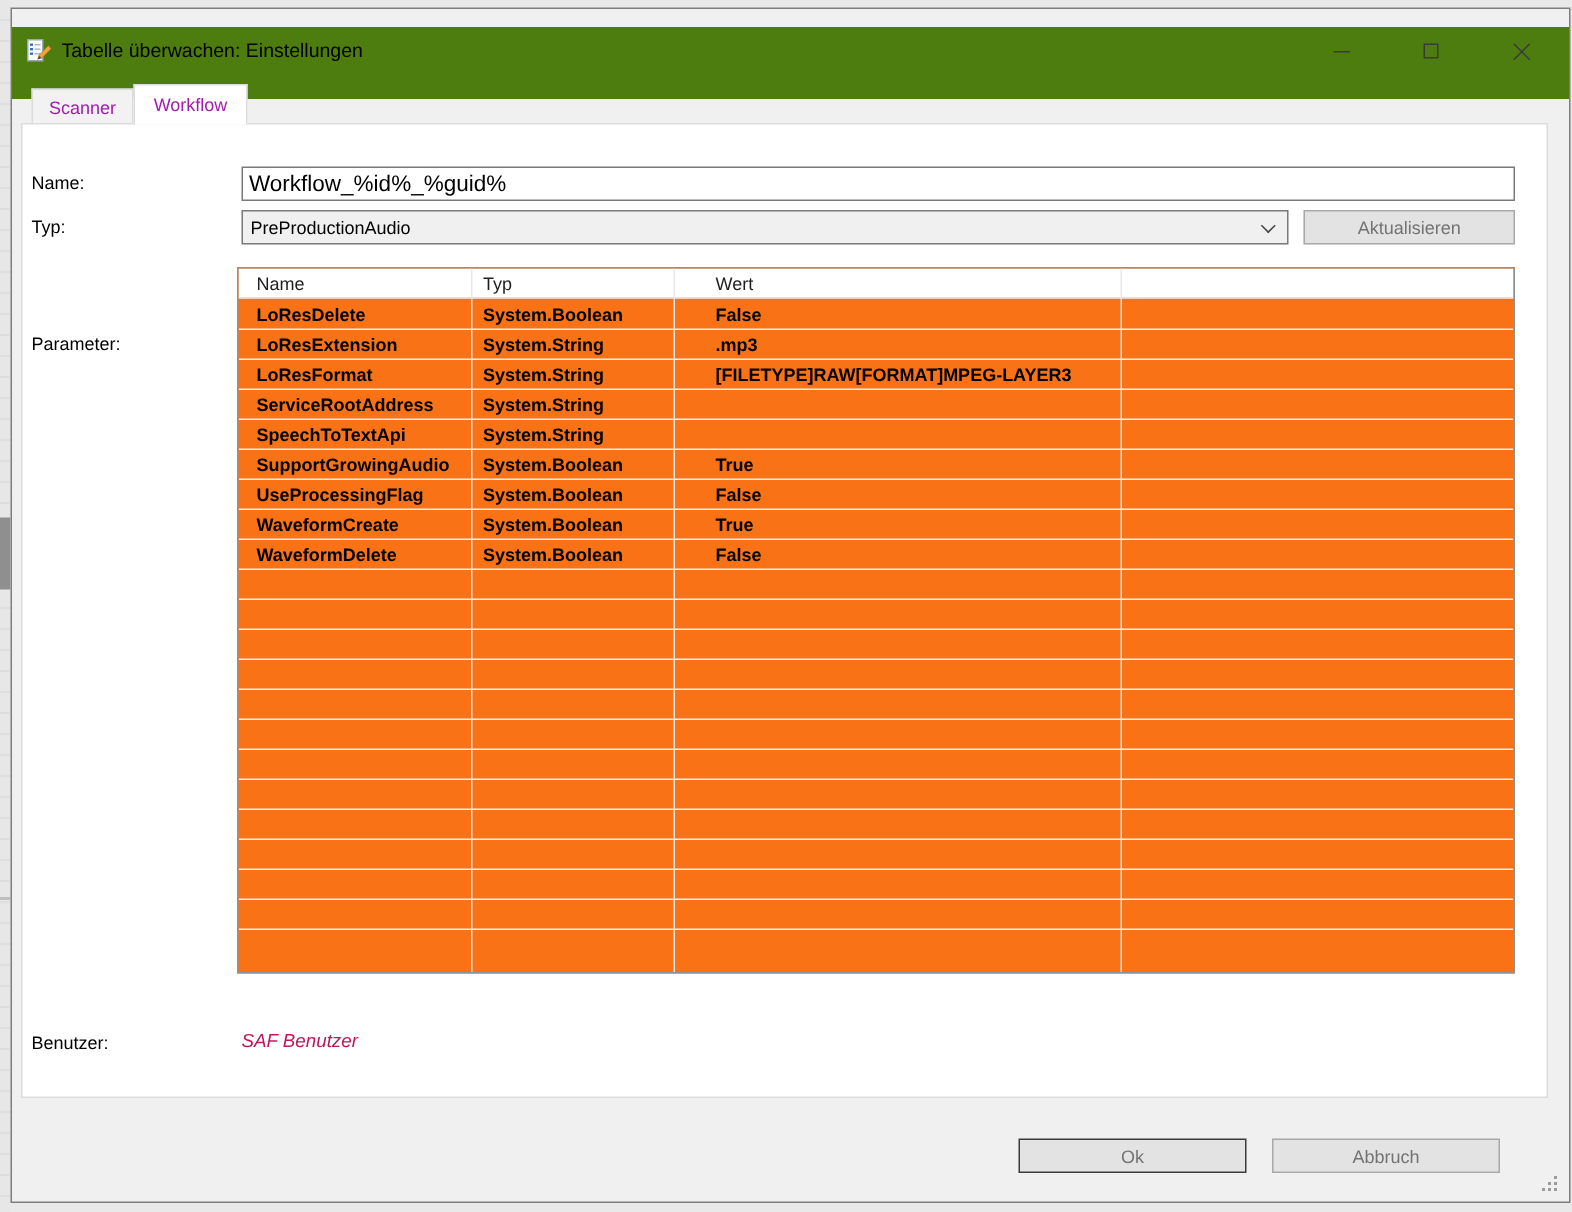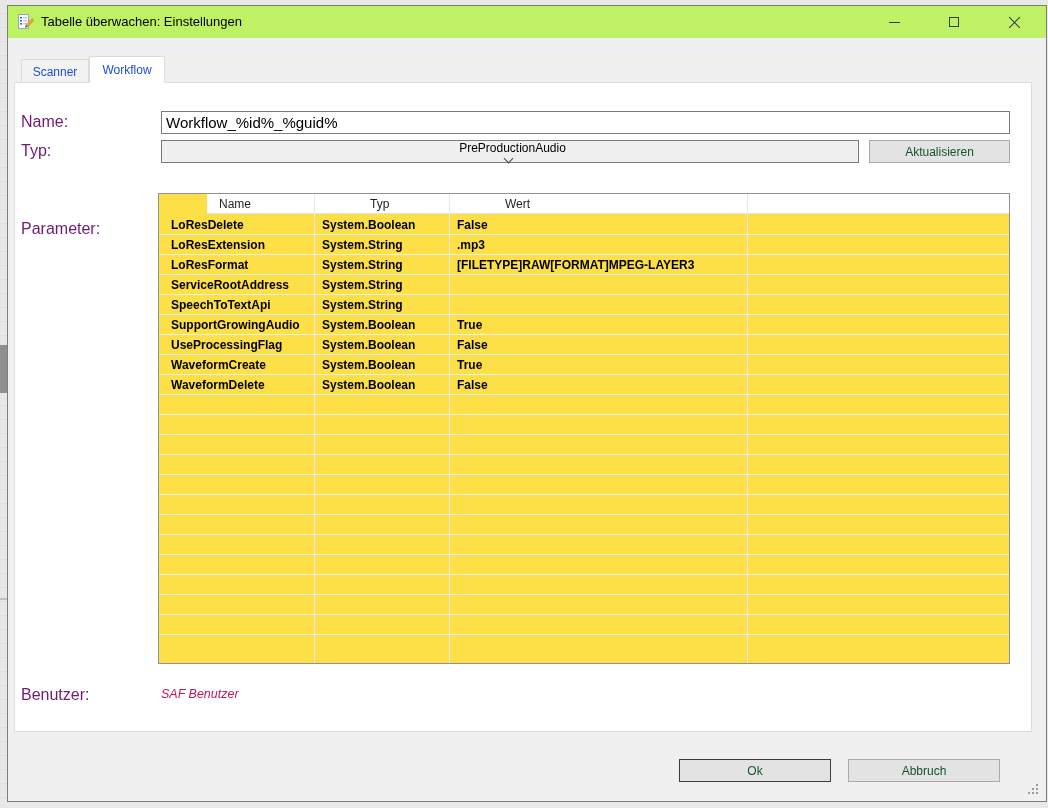--- a/index.html
+++ b/index.html
@@ -8,67 +8,67 @@
 
   
   .backdrop-left { position:absolute; left:0; top:0; width:7px; height:808px;
     background:repeating-linear-gradient(180deg,#e7e7e7 0 13px,#dedede 13px 14px); }
   .backdrop-block { position:absolute; left:0; top:345px; width:7px; height:48px; background:#8f8f8f; }
   .backdrop-line { position:absolute; left:0; top:598px; width:7px; height:2px; background:#bfbfbf; }
 
   .dialog { position:absolute; left:7px; top:5px; width:1040px; height:797px;
     background:#f0f0f0; border:1px solid #7d7d7d; }
 
-  .titlebar { position:absolute; left:0; top:0; right:0; height:32px; background:#bef264; }
+  .titlebar { position:absolute; left:0; top:12px; right:0; height:48px; background:#4d7c0f; }
   .app-icon { position:absolute; left:8px; top:7px; width:18px; height:18px; }
   .title { position:absolute; left:33px; top:0; height:32px; line-height:32px; font-size:13px; color:#000; }
   .controls { position:absolute; right:2px; top:0; height:32px; display:flex; }
   .ctrl { width:60px; height:32px; display:flex; align-items:center; justify-content:center; }
   .glyph-min { width:11px; height:1px; background:#3a3a3a; }
   .glyph-max { width:10px; height:10px; border:1px solid #3a3a3a; }
   .glyph-close { position:relative; width:13px; height:13px; }
   .glyph-close::before, .glyph-close::after { content:""; position:absolute; left:6px; top:-1px;
     width:1px; height:15px; background:#3a3a3a; }
   .glyph-close::before { transform:rotate(45deg); }
   .glyph-close::after { transform:rotate(-45deg); }
 
-  .tab { position:absolute; font-size:12px; color:#1d4ed8; display:flex; align-items:center;
+  .tab { position:absolute; font-size:12px; color:#a21caf; display:flex; align-items:center;
     justify-content:center; border:1px solid #dcdcdc; border-bottom:none; }
   .tab-scanner { left:13px; top:53px; width:68px; height:24px; background:#f2f2f2; z-index:1; }
   .tab-workflow { left:81px; top:50px; width:76px; height:27px; background:#ffffff; z-index:3; }
   .tabpage { position:absolute; left:6px; top:76px; width:1018px; height:650px;
     background:#ffffff; border:1px solid #dcdcdc; z-index:2; }
 
-  .lbl { position:absolute; left:13px; font-size:16px; color:#701a75; height:16px; line-height:16px; z-index:4;text-align:center; }
+  .lbl { position:absolute; left:13px; font-size:12px; color:#000000; height:16px; line-height:16px; z-index:4;text-align:center; }
   .lbl-name { top:108px; } .lbl-typ { top:137px; } .lbl-parameter { top:215px; } .lbl-benutzer { top:681px; }
 
   .name-input { position:absolute; left:153px; top:105px; width:849px; height:23px; z-index:4;
     border:1px solid #7a7a7a; background:#fff; font-family:inherit; font-size:15px; color:#000; padding:0 4px; }
   .combo { position:absolute; left:153px; top:134px; width:698px; height:23px; z-index:4;
     border:1px solid #7a7a7a; background:#f0f0f0; display:flex; align-items:center;
-    justify-content:space-between; font-size:12px; color:#000; padding-left:5px; cursor:default;flex-direction:column; }
+    justify-content:space-between; font-size:12px; color:#000; padding-left:5px; cursor:default; }
   .chev { width:7px; height:7px; border-right:1px solid #444; border-bottom:1px solid #444;
     transform:rotate(45deg); margin-right:9px; margin-top:-3px; }
 
   .btn { position:absolute; z-index:4; background:#e3e3e3; border:1px solid #a9a9a9;
-    font-family:inherit; font-size:12px; color:#14532d; text-align:center; cursor:default; }
+    font-family:inherit; font-size:12px; color:#737373; text-align:center; cursor:default; }
   .btn-aktualisieren { left:861px; top:134px; width:141px; height:23px; }
   .btn-benutzer { left:805px; top:670px; width:191px; height:28px; }
   .btn-ok { left:671px; top:753px; width:152px; height:23px; border:1px solid #3c3c3c; }
   .btn-abbruch { left:840px; top:753px; width:152px; height:23px; }
 
-  .ptable { position:absolute; left:150px; top:187px; width:852px; height:471px; z-index:4;
-    background:#fde047; border:1px solid #8d9199; overflow:hidden;padding-left:48px; }
+  .ptable { position:absolute; left:150px; top:172px; width:852px; height:471px; z-index:4;
+    background:#f97316; border:1px solid #8d9199; overflow:hidden; }
   .thead { display:flex; height:20px; border-bottom:1px solid #e2e2e2; background:#fff; }
   .tbody { position:absolute; left:0; right:0; top:21px; bottom:0; overflow:hidden; }
   .trow { display:flex; height:20px; border-bottom:1px solid #f0f0f0;font-weight:bold; }
   .tcell { font-size:12px; line-height:20px; color:#000; white-space:nowrap; overflow:hidden; }
   .c0 { width:155px; padding-left:12px; }
   .c1 { width:135px; padding-left:8px; }
-  .c2 { width:298px; padding-left:8px; }
+  .c2 { width:298px; padding-left:8px;margin-left:20px; }
   .th { color:#1f1f1f; }
   .vline { position:absolute; top:0; bottom:0; width:1px; background:#e8e8e8; }
   .v1 { left:155px; } .v2 { left:290px; } .v3 { left:588px; }
 
   .benutzer-value { position:absolute; left:153px; top:681px; font-size:12.5px; font-style:italic;
     color:#be185d; z-index:4; }
   .grip { position:absolute; left:1018px; top:776px; width:14px; height:14px; z-index:4; }
 </style>
 </head>
 <body>

